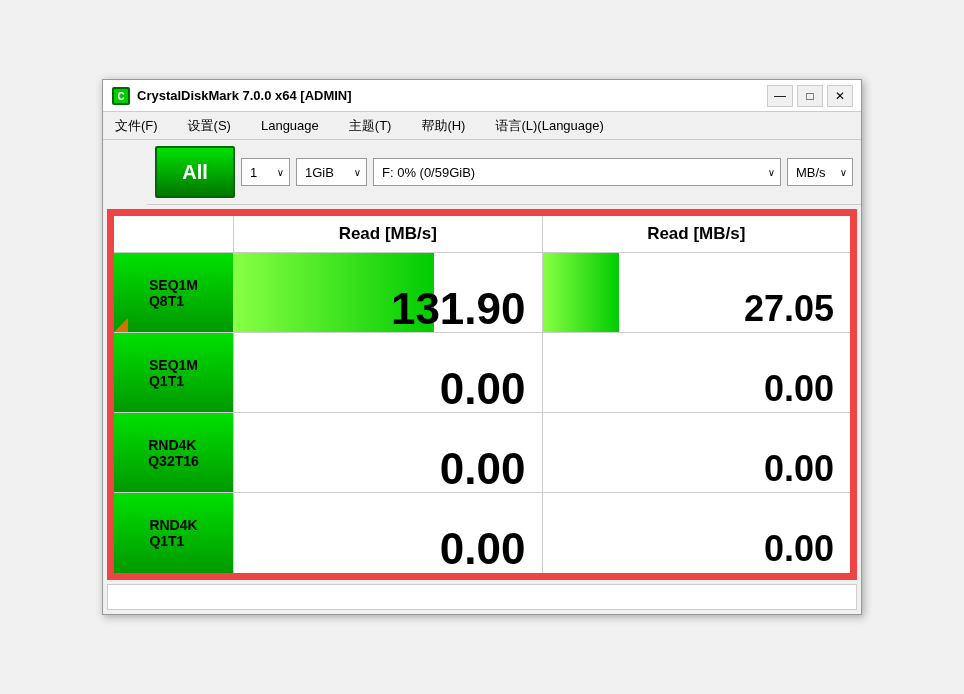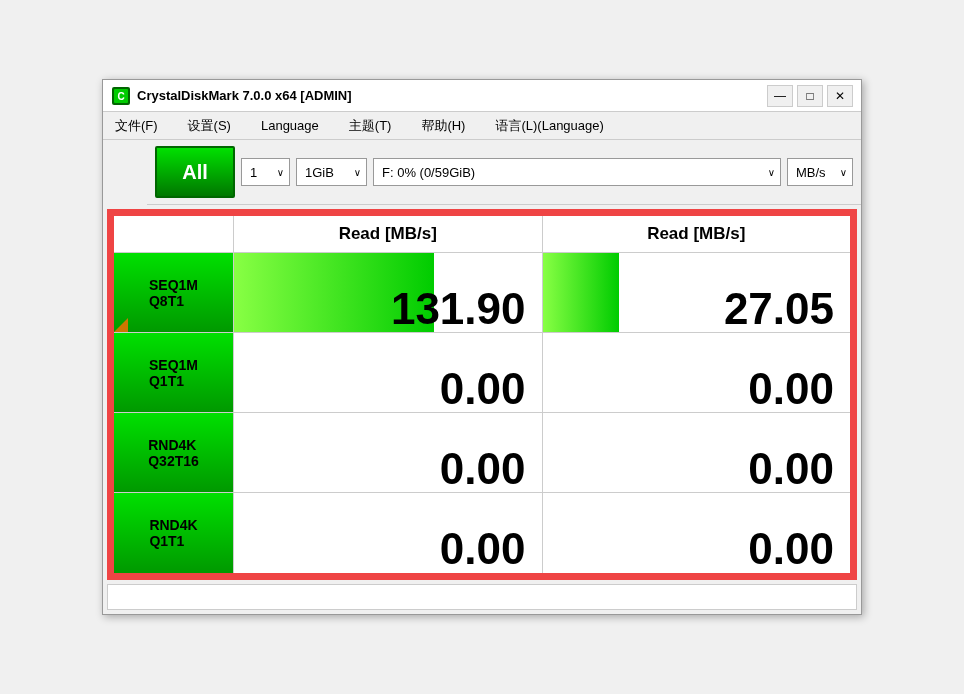--- a/index.html
+++ b/index.html
@@ -185,21 +185,21 @@
       border-right: 1px solid #ccc;
       position: relative;
       overflow: hidden;
     }
     .row-write {
       flex: 1;
       display: flex;
       align-items: center;
       justify-content: flex-end;
       padding-right: 16px;
-      font-size: 44px;
+      font-size: 36px;
       font-weight: bold;
       position: relative;
       overflow: hidden;
     }
     .progress-bar {
       position: absolute;
       left: 0;
       top: 0;
       bottom: 0;
       background: linear-gradient(to right, #88ff44, #00cc00);

